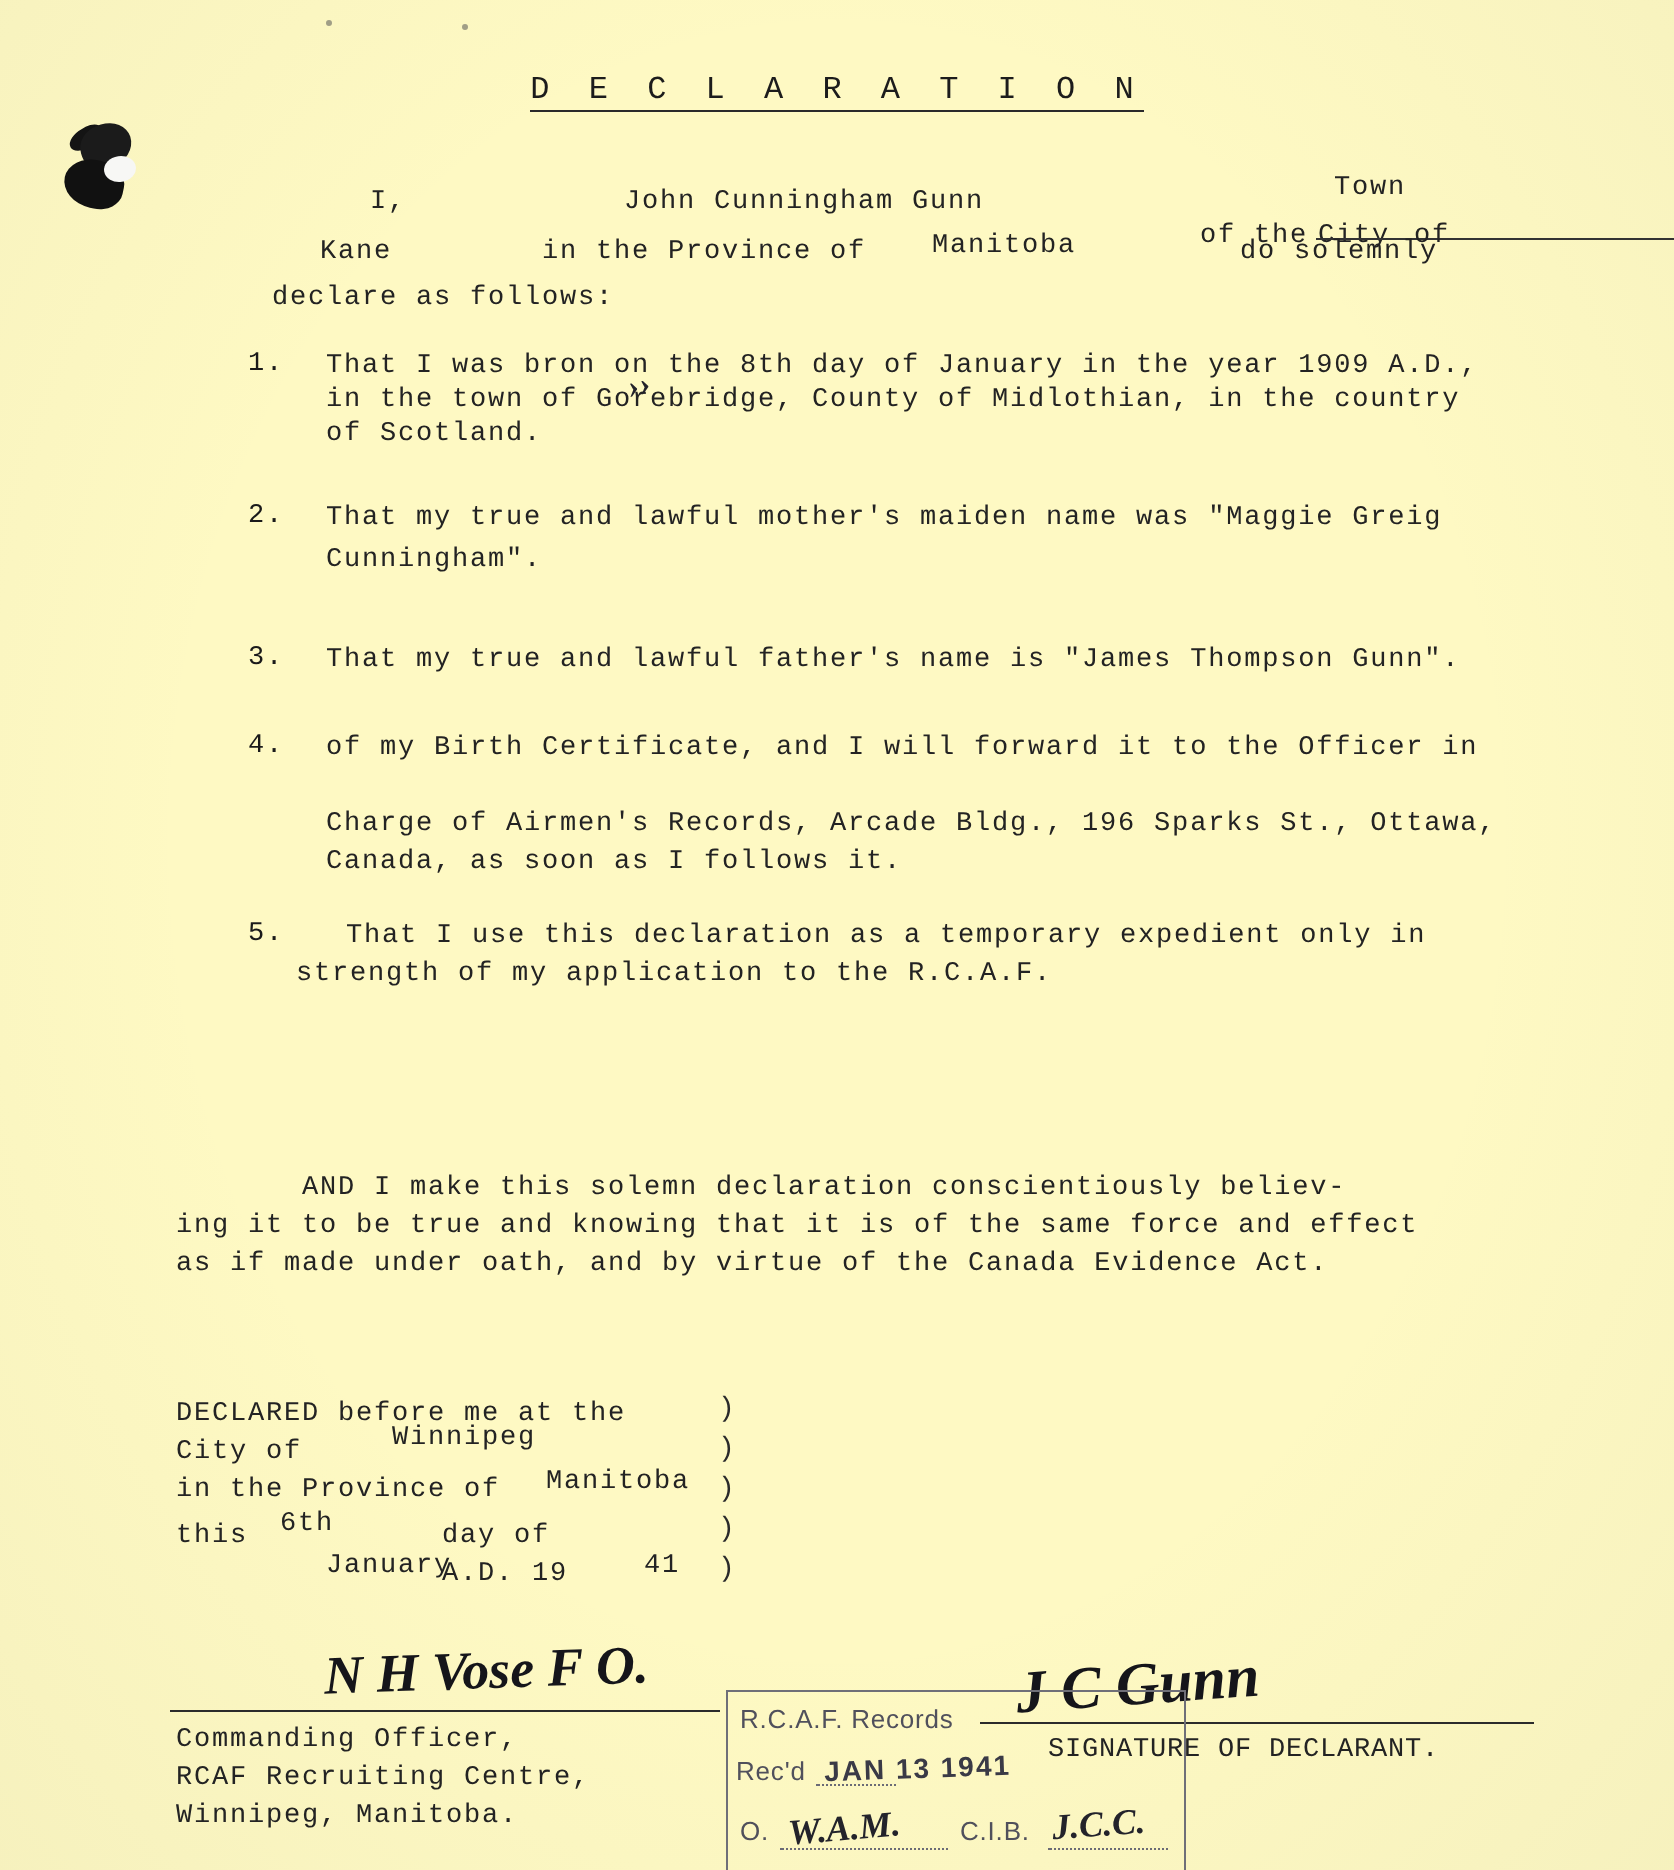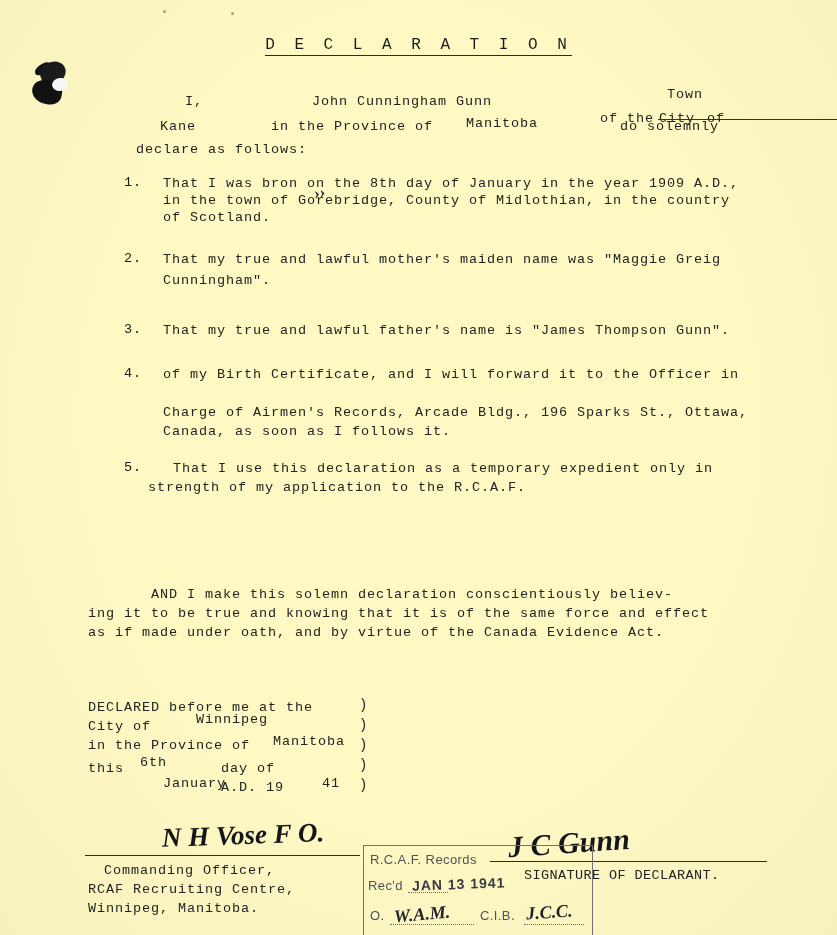--- a/index.html
+++ b/index.html
@@ -242,21 +242,21 @@
   <div class="typed" style="left:322px; top:775px;">41</div>
 
   <div class="paren" style="left:359px; top:697px;">)</div>
   <div class="paren" style="left:359px; top:717px;">)</div>
   <div class="paren" style="left:359px; top:737px;">)</div>
   <div class="paren" style="left:359px; top:757px;">)</div>
   <div class="paren" style="left:359px; top:777px;">)</div>
 
   <div class="script" style="left:162px; top:820px; font-size:27px; transform:rotate(-2deg);">N H Vose F O.</div>
   <div class="sign-line" style="left:85px; top:855px; width:275px;"></div>
-  <div class="typed" style="left:104px; top:862px;">Commanding Officer,</div>
+  <div class="typed" style="left:88px; top:862px;">Commanding Officer,</div>
   <div class="typed" style="left:88px; top:881px;">RCAF Recruiting Centre,</div>
   <div class="typed" style="left:88px; top:900px;">Winnipeg, Manitoba.</div>
 
   <div class="script" style="left:508px; top:826px; font-size:30px; transform:rotate(-4deg);">J C Gunn</div>
   <div class="sign-line" style="left:490px; top:861px; width:277px;"></div>
   <div class="typed" style="left:492px; top:867px; letter-spacing:0.4px;margin-left:32px;">SIGNATURE OF DECLARANT.</div>
 
   <div class="stamp">
     <div class="line" style="left:6px; top:6px;">R.C.A.F. Records</div>
     <div class="line" style="left:4px; top:32px;">Rec'd</div>

